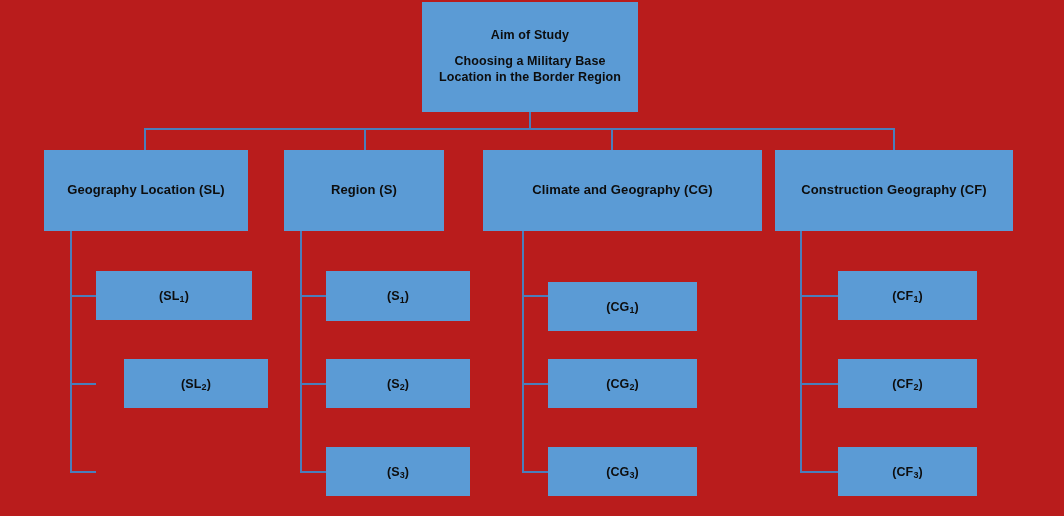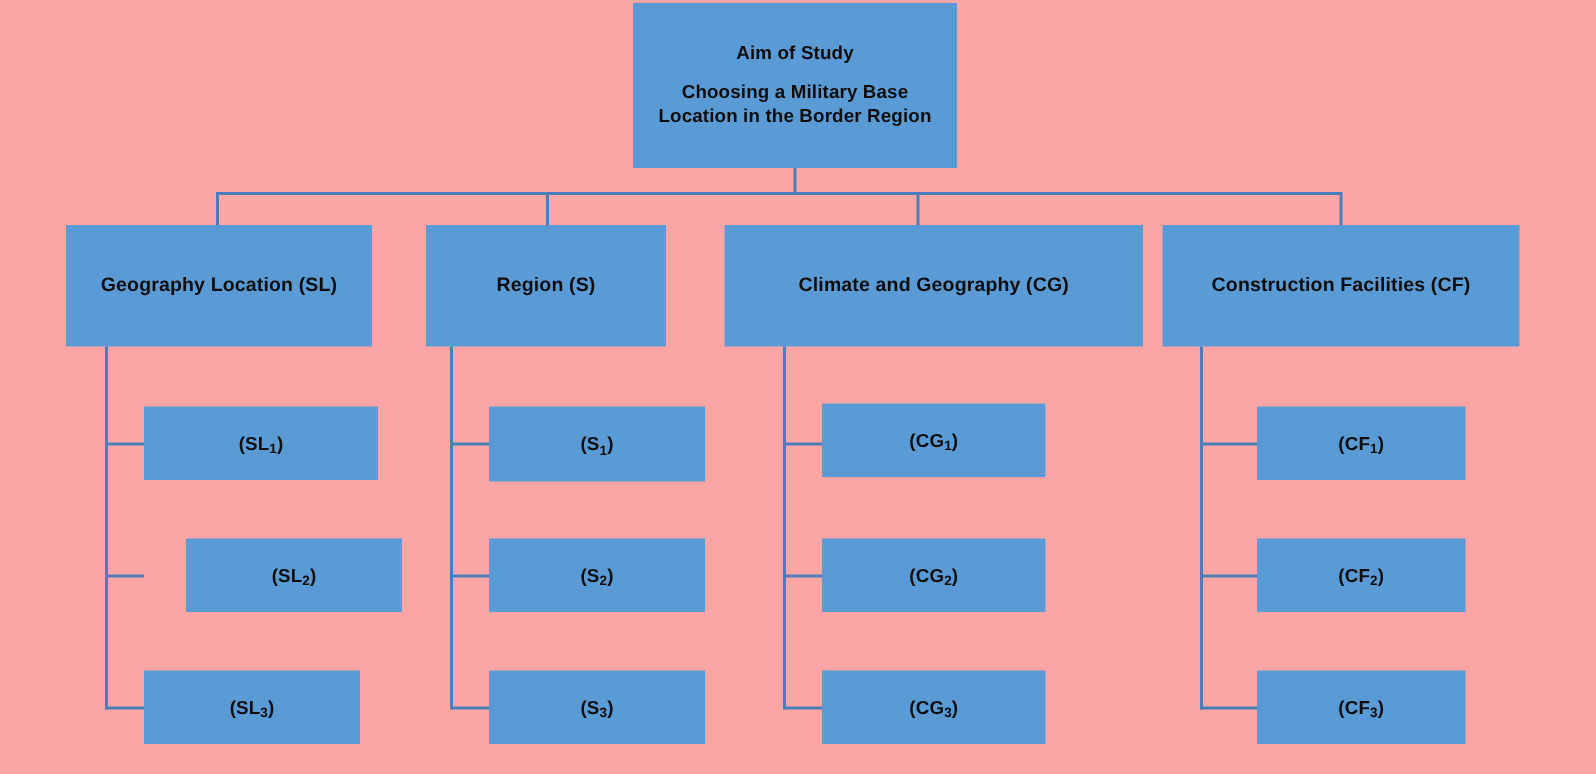--- a/index.html
+++ b/index.html
@@ -7,21 +7,21 @@
     padding: 0;
     background: #ffffff;
   }
   body {
     font-family: "Liberation Sans", sans-serif;
   }
   #diagram {
     position: relative;
     width: 1064px;
     height: 516px;
-    background: #fca5a5;
+    background: #b91c1c;
     overflow: hidden;
   }
   .node {
     position: absolute;
     background: #5B9BD5;
     color: #0d0d0d;
     display: flex;
     flex-direction: column;
     align-items: center;
     justify-content: center;
@@ -90,23 +90,20 @@
   <div class="line h" style="left:70px; top:295px; width:26px;"></div>
   <div class="line h" style="left:70px; top:383px; width:26px;"></div>
   <div class="line h" style="left:70px; top:471px; width:26px;"></div>
 
   <div class="node sub" style="left:96px; top:271px; width:156px; height:49px;">
     <span><span>(SL</span><sub>1</sub><span>)</span></span>
   </div>
   <div class="node sub" style="left:96px; top:359px; width:144px; height:49px;margin-left:28px;">
     <span><span>(SL</span><sub>2</sub><span>)</span></span>
   </div>
-  <div class="node sub" style="left:96px; top:447px; width:144px; height:49px;">
-    <span><span>(SL</span><sub>3</sub><span>)</span></span>
-  </div>
 
   <div class="node criterion" style="left:284px; top:150px; width:160px; height:81px;">
     <span>Region (S)</span>
   </div>
   <div class="line v" style="left:300px; top:231px; height:242px;"></div>
   <div class="line h" style="left:300px; top:295px; width:26px;"></div>
   <div class="line h" style="left:300px; top:383px; width:26px;"></div>
   <div class="line h" style="left:300px; top:471px; width:26px;"></div>
 
   <div class="node sub" style="left:326px; top:271px; width:144px; height:50px;">
@@ -120,32 +117,32 @@
   </div>
 
   <div class="node criterion" style="left:483px; top:150px; width:279px; height:81px;">
     <span>Climate and Geography (CG)</span>
   </div>
   <div class="line v" style="left:522px; top:231px; height:242px;"></div>
   <div class="line h" style="left:522px; top:295px; width:26px;"></div>
   <div class="line h" style="left:522px; top:383px; width:26px;"></div>
   <div class="line h" style="left:522px; top:471px; width:26px;"></div>
 
-  <div class="node sub" style="left:548px; top:269px; width:149px; height:49px;">
+  <div class="node sub" style="left:548px; top:282px; width:149px; height:49px;">
     <span><span>(CG</span><sub>1</sub><span>)</span></span>
   </div>
   <div class="node sub" style="left:548px; top:359px; width:149px; height:49px;">
     <span><span>(CG</span><sub>2</sub><span>)</span></span>
   </div>
   <div class="node sub" style="left:548px; top:447px; width:149px; height:49px;">
     <span><span>(CG</span><sub>3</sub><span>)</span></span>
   </div>
 
   <div class="node criterion" style="left:775px; top:150px; width:238px; height:81px;">
-    <span>Construction Facilities (CF)</span>
+    <span>Construction Geography (CF)</span>
   </div>
   <div class="line v" style="left:800px; top:231px; height:242px;"></div>
   <div class="line h" style="left:800px; top:295px; width:38px;"></div>
   <div class="line h" style="left:800px; top:383px; width:38px;"></div>
   <div class="line h" style="left:800px; top:471px; width:38px;"></div>
 
   <div class="node sub" style="left:838px; top:271px; width:139px; height:49px;">
     <span><span>(CF</span><sub>1</sub><span>)</span></span>
   </div>
   <div class="node sub" style="left:838px; top:359px; width:139px; height:49px;">

